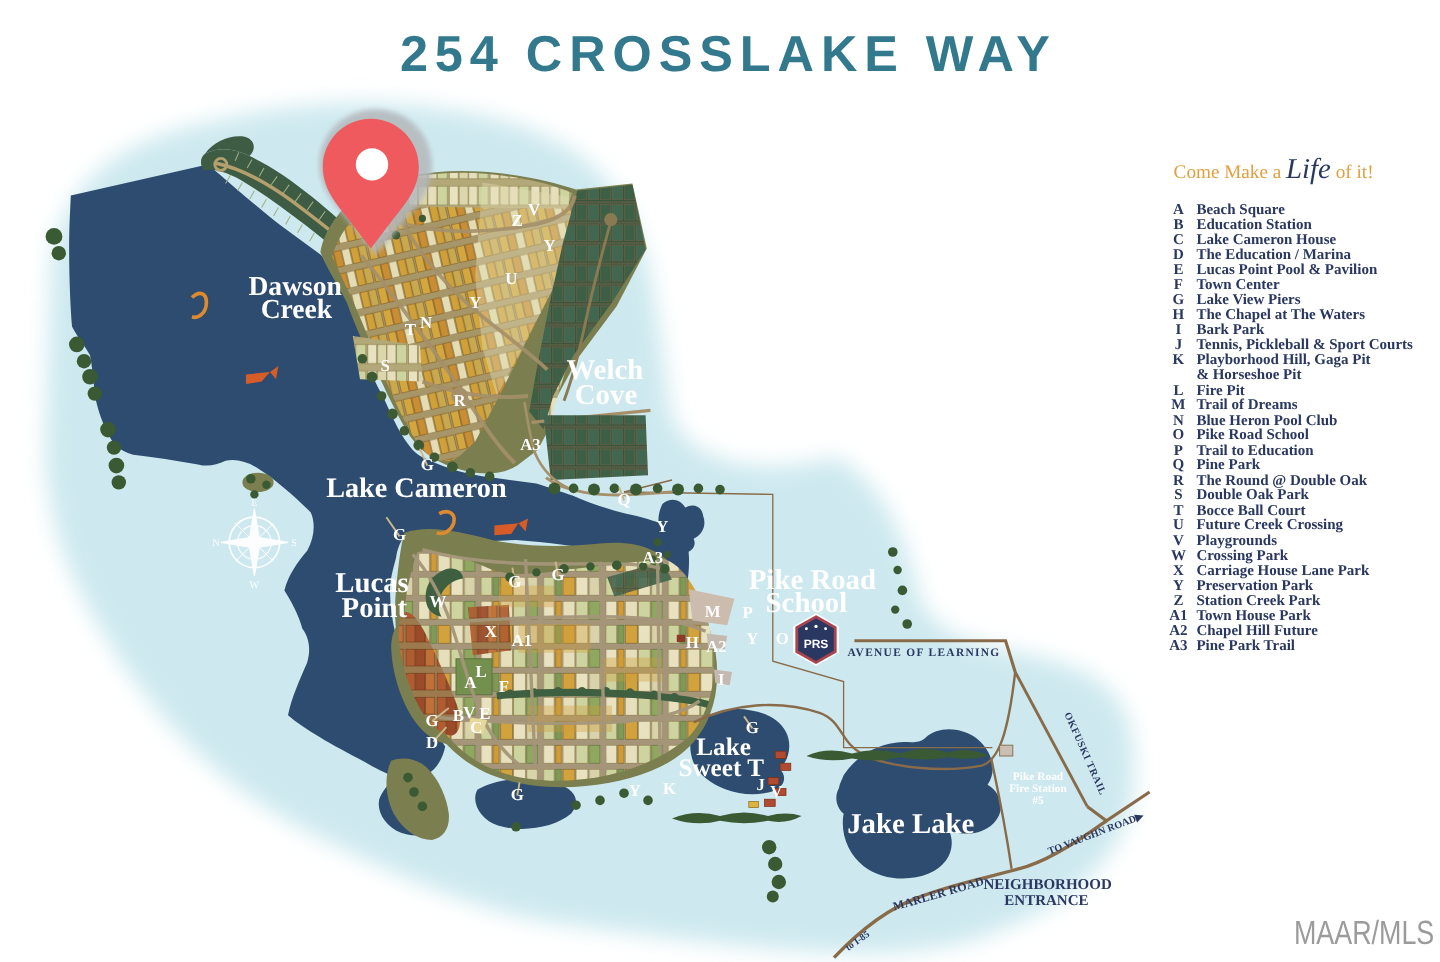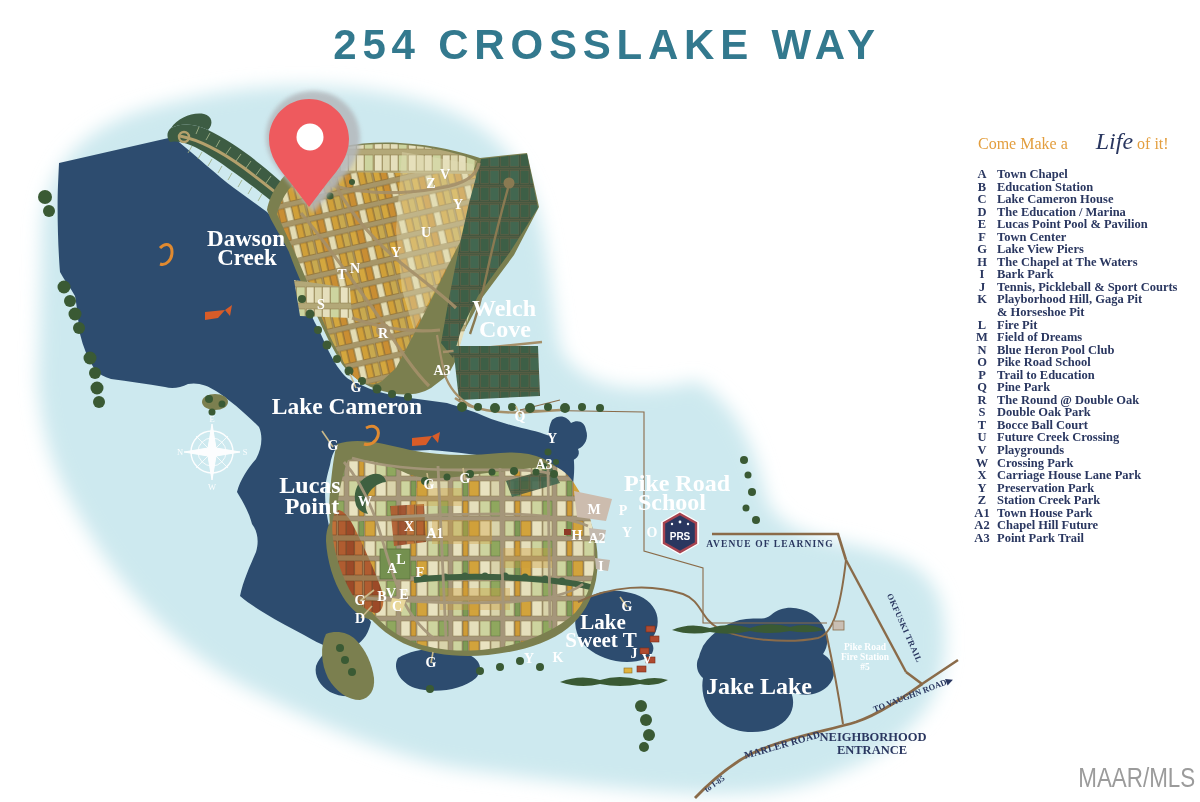--- a/index.html
+++ b/index.html
@@ -4,21 +4,21 @@
 <style>
   html,body{margin:0;padding:0;background:#fff;}
   #page{position:relative;width:1200px;height:802px;overflow:hidden;background:#fff;
         font-family:"Liberation Serif",serif;}
   #title{position:absolute;left:7px;top:21px;width:1200px;text-align:center;
          font-family:"Liberation Sans",sans-serif;font-weight:bold;font-size:42px;
          letter-spacing:5.8px;color:#33798e;}
   #legend{position:absolute;left:971px;top:128px;width:232px;color:#2a3760;}
   #comemake{margin-left:7px;font-size:16px;color:#e39e3e;white-space:nowrap;}
   #comemake .life{font-family:"Liberation Serif",serif;font-style:italic;font-weight:normal;
-        font-size:24px;color:#2a3760;margin-left:24px;}
+        font-size:24px;color:#2a3760;}
   table.leg{border-collapse:collapse;margin-top:13px;}
   table.leg td{font-family:"Liberation Serif",serif;font-weight:bold;font-size:12.5px;
         color:#2a3760;vertical-align:top;line-height:12.55px;padding:0;}
   table.leg td.k{text-align:center;width:22px;padding-right:4px;}
   #maarmls{position:absolute;right:5px;top:762px;font-family:"Liberation Sans",sans-serif;
         font-size:28px;color:#9b9b9b;transform:scaleX(0.8);transform-origin:100% 50%;}
   svg{position:absolute;left:0;top:0;}
 </style>
 </head>
 <body>
@@ -453,21 +453,21 @@
 <div id="title">254 CROSSLAKE WAY</div>
 
 <div id="legend">
 
   <div id="comemake">Come Make a <span class="life">Life</span> of it!</div>
 
   <table class="leg">
     <tbody>
           <tr>
             <td class="k">A</td>
-            <td>Town Chapel</td>
+            <td>Beach Square</td>
           </tr>
     <tr>
             <td class="k">B</td>
             <td>Education Station</td>
           </tr>
     <tr>
             <td class="k">C</td>
             <td>Lake Cameron House</td>
           </tr>
     <tr>
@@ -501,21 +501,21 @@
     <tr>
             <td class="k">K</td>
             <td>Playborhood Hill, Gaga Pit<br>&amp; Horseshoe Pit</td>
           </tr>
     <tr>
             <td class="k">L</td>
             <td>Fire Pit</td>
           </tr>
     <tr>
             <td class="k">M</td>
-            <td>Field of Dreams</td>
+            <td>Trail of Dreams</td>
           </tr>
     <tr>
             <td class="k">N</td>
             <td>Blue Heron Pool Club</td>
           </tr>
     <tr>
             <td class="k">O</td>
             <td>Pike Road School</td>
           </tr>
     <tr>
@@ -565,20 +565,20 @@
     <tr>
             <td class="k">A1</td>
             <td>Town House Park</td>
           </tr>
     <tr>
             <td class="k">A2</td>
             <td>Chapel Hill Future</td>
           </tr>
     <tr>
             <td class="k">A3</td>
-            <td>Point Park Trail</td>
+            <td>Pine Park Trail</td>
           </tr>
   </tbody>
       </table>
 </div>
 
 <div id="maarmls">MAAR/MLS</div>
 </div>
 
 </body></html>

